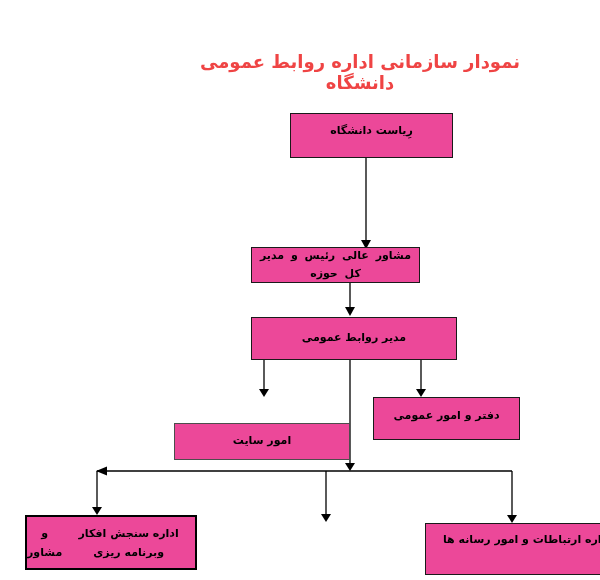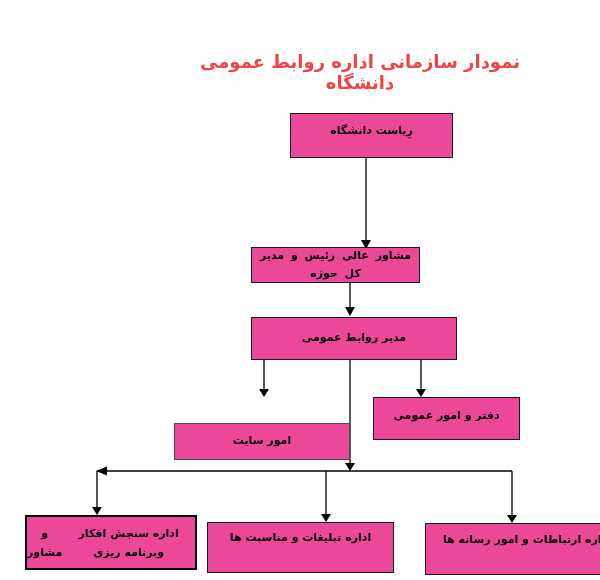--- a/index.html
+++ b/index.html
@@ -117,21 +117,18 @@
 
   <div class="node" id="node-office">
     <span class="node-label">دفتر و امور عمومی</span>
   </div>
 
   <div class="node" id="node-polling">
     <span class="node-label">اداره سنجش افکار وبرنامه ریزی</span>
     <span class="node-label">و مشاور</span>
   </div>
 
-  <div class="node" id="node-ads">
-    <span class="node-label">اداره تبلیغات و مناسبت ها</span>
-  </div>
 
   <div class="node" id="node-comms">
     <span class="node-label">اداره ارتباطات و امور رسانه ها</span>
   </div>
 
 </div>
 
 </body></html>

